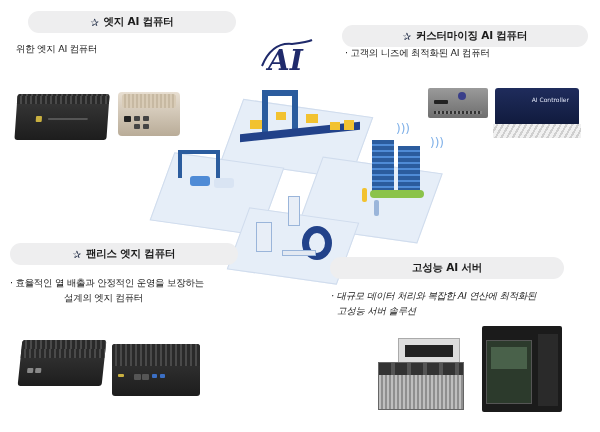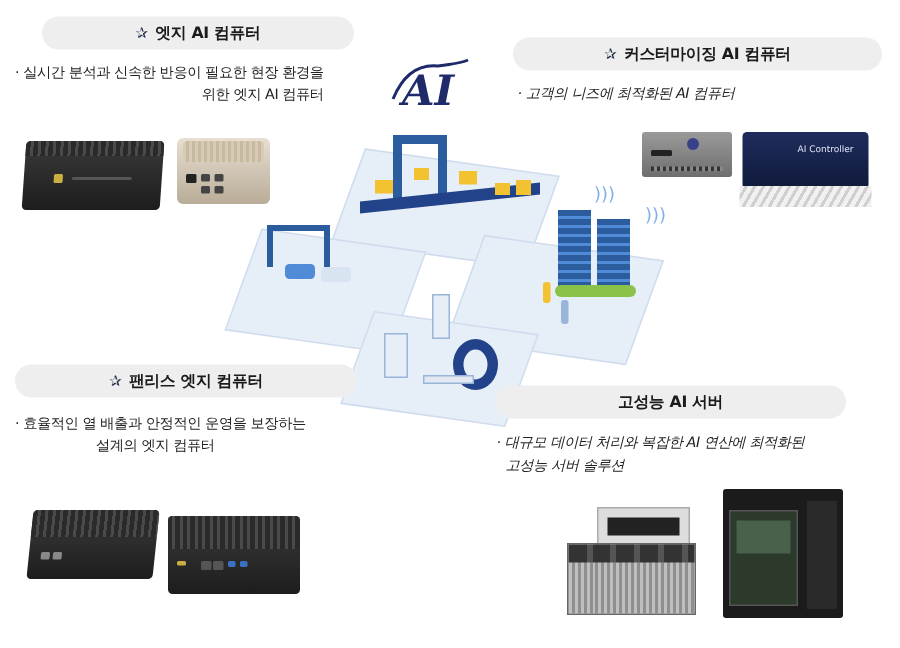--- a/index.html
+++ b/index.html
@@ -30,21 +30,20 @@
   .puzzle { position: absolute; background: #e6eef8; border: 1px solid #d0dced; }
 </style>
 </head>
 <body>
 
 <div class="pill" style="left:28px; top:11px; width:208px;">
   <span class="star">✰</span>
   <span>엣지 AI 컴퓨터</span>
 </div>
 <div class="desc" style="left:10px; top:41px;">
-  <div>· 실시간 분석과 신속한 반응이 필요한 현장 환경을</div>
   <div style="padding-left:6px;text-align:right;">  위한 엣지 AI 컴퓨터</div>
 </div>
 
 <div class="dev box-dark" style="left:16px; top:94px; width:92px; height:46px; transform:skewX(-4deg);">
   <div class="fins" style="position:absolute; left:0; top:0; width:100%; height:10px; border-radius:3px 3px 0 0;"></div>
   <div class="port yellow" style="left:20px; top:22px; width:6px; height:6px;"></div>
   <div class="port" style="left:32px; top:24px; width:40px; height:2px; background:#555;"></div>
 </div>
 <div class="dev box-silver" style="left:118px; top:92px; width:62px; height:44px;">
   <div style="position:absolute; left:4px; top:2px; right:4px; height:14px; background:repeating-linear-gradient(90deg,#d8cbb6 0 2px,#c7b9a2 2px 4px); border-radius:3px;"></div>
@@ -57,21 +56,21 @@
 
 <svg class="logo" viewBox="0 0 56 36">
   <path d="M4 28 Q14 4 34 6 Q50 4 54 2" stroke="#1f2a6b" stroke-width="2" fill="none"></path>
   <text x="10" y="32" font-family="DejaVu Serif, serif" font-style="italic" font-weight="bold" font-size="28" fill="#1f2a6b">AI</text>
 </svg>
 
 <div class="pill" style="left:342px; top:25px; width:246px;">
   <span class="star">✰</span>
   <span>커스터마이징 AI 컴퓨터</span>
 </div>
-<div class="desc" style="left:345px; top:55px;font-style:italic;">
+<div class="desc" style="left:345px; top:45px;">
   <div>· 고객의 니즈에 최적화된 AI 컴퓨터</div>
 </div>
 <div class="dev box-gray" style="left:428px; top:88px; width:60px; height:30px;">
   <div style="position:absolute; left:30px; top:4px; width:8px; height:8px; border-radius:50%; background:#3a3f8a;"></div>
   <div class="port" style="left:6px; top:12px; width:14px; height:4px;"></div>
   <div style="position:absolute; left:6px; bottom:4px; width:48px; height:3px; background:repeating-linear-gradient(90deg,#333 0 2px,#888 2px 4px);"></div>
 </div>
 <div class="dev box-navy" style="left:495px; top:88px; width:84px; height:38px;">
   <span style="position:absolute; right:10px; top:8px; font-size:6px; color:#dfe4f5;">AI Controller</span>
   <div style="position:absolute; left:-2px; right:-2px; bottom:-12px; height:14px; background:repeating-linear-gradient(120deg,#f1f1f1 0 3px,#cfcfcf 3px 5px);"></div>

